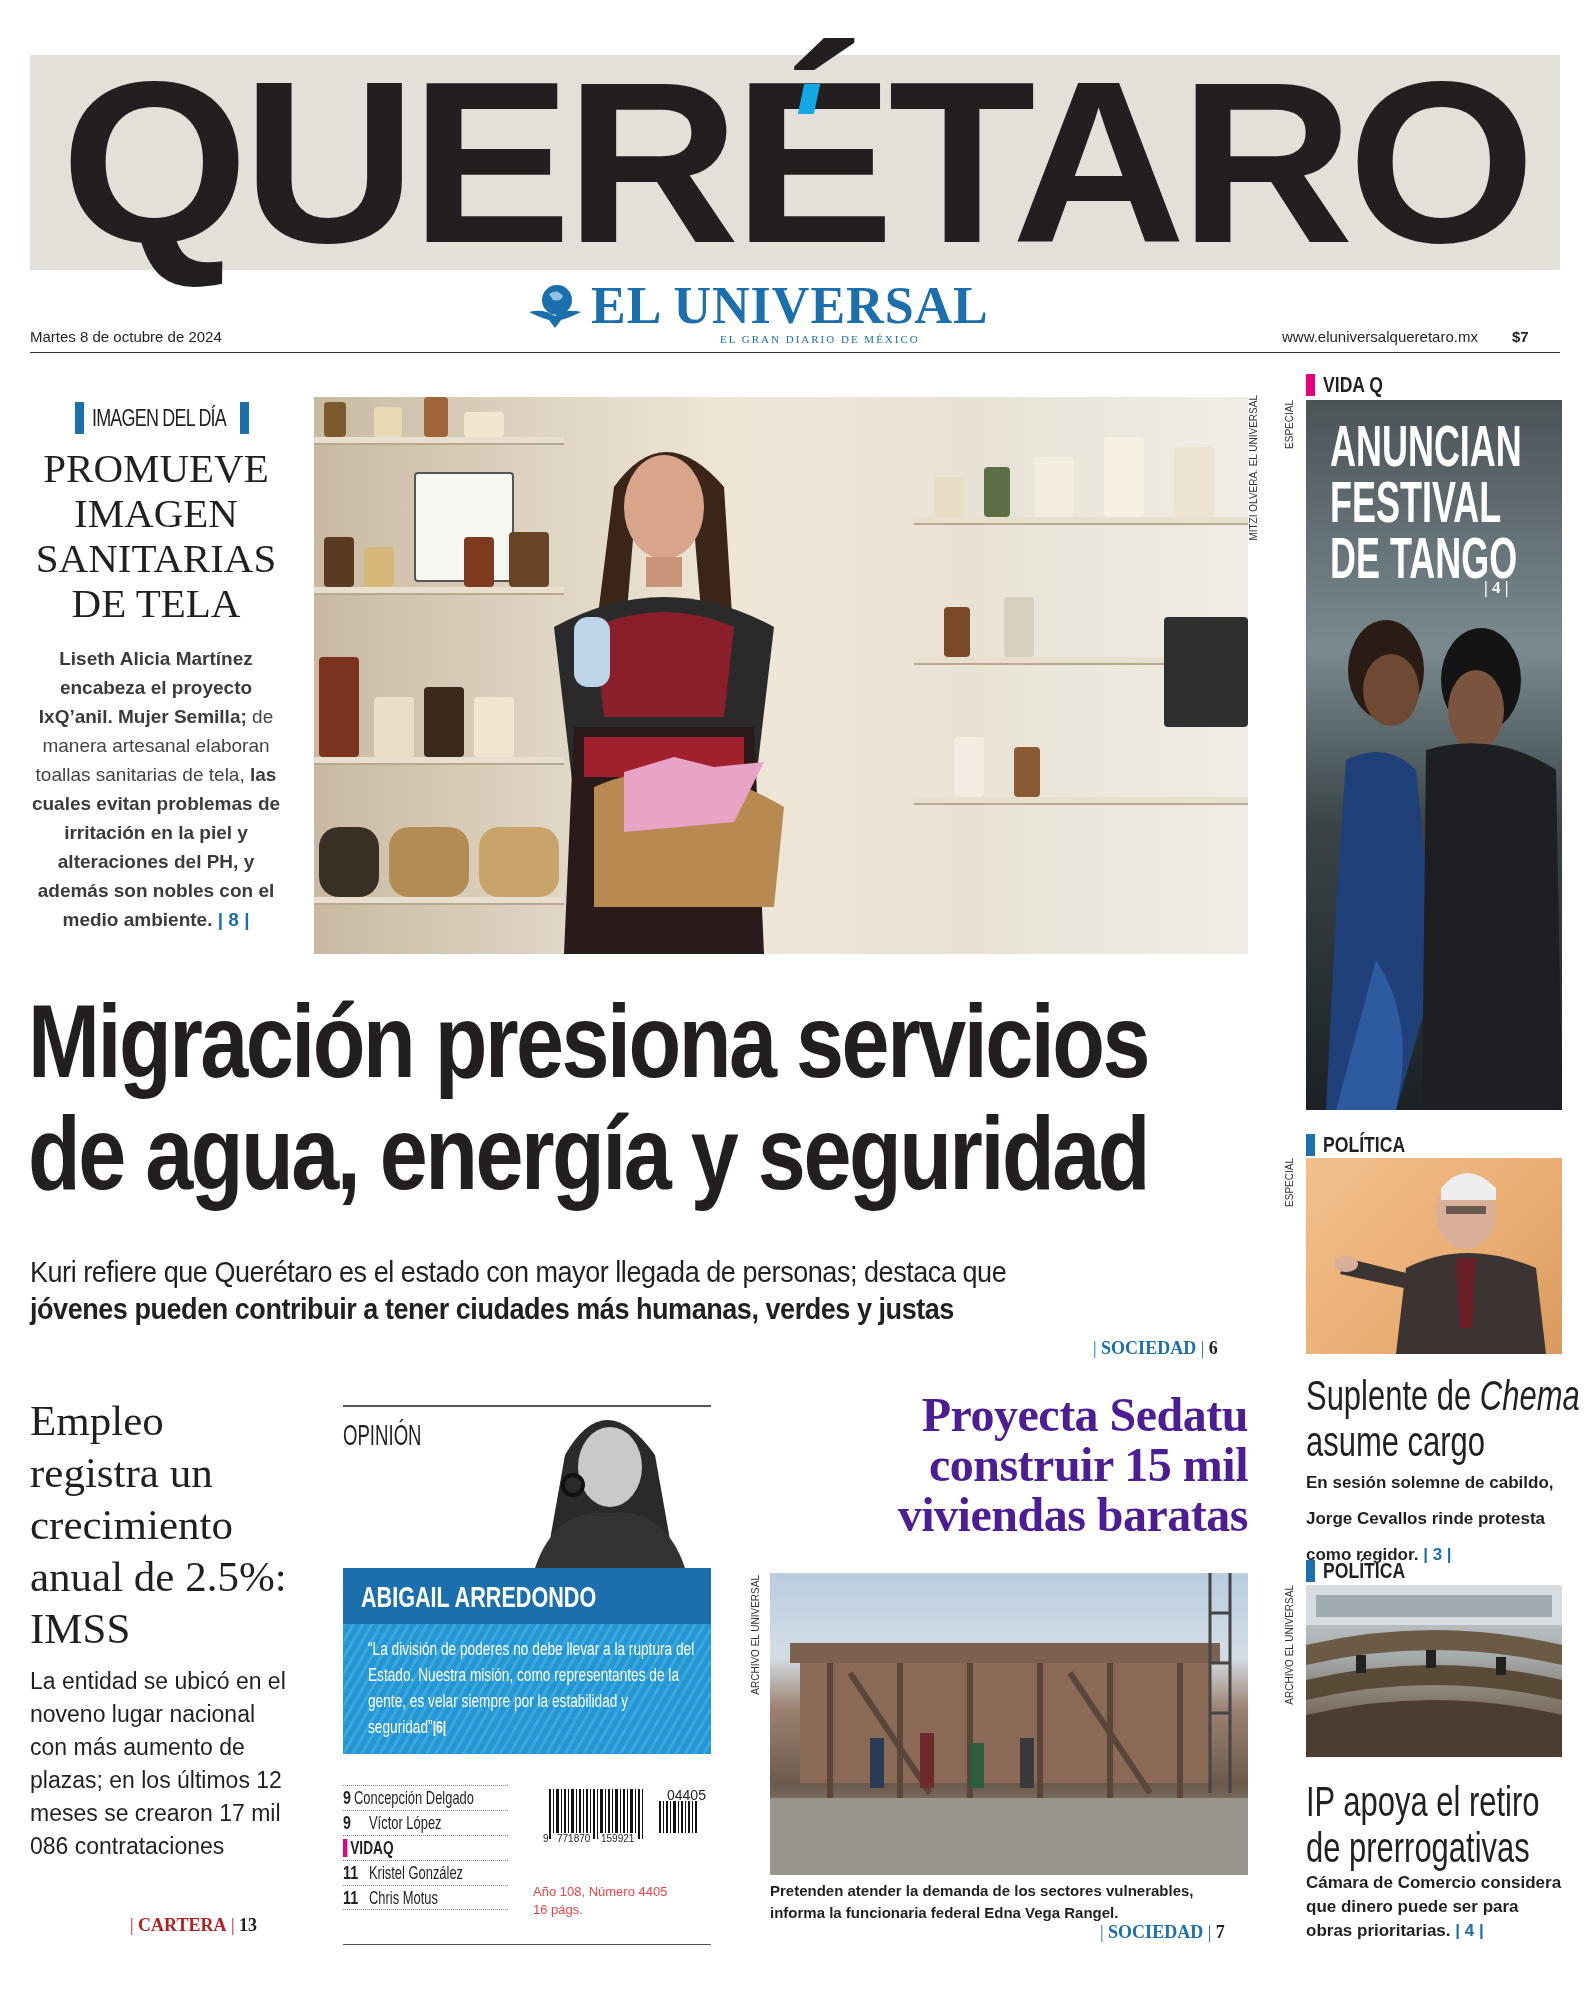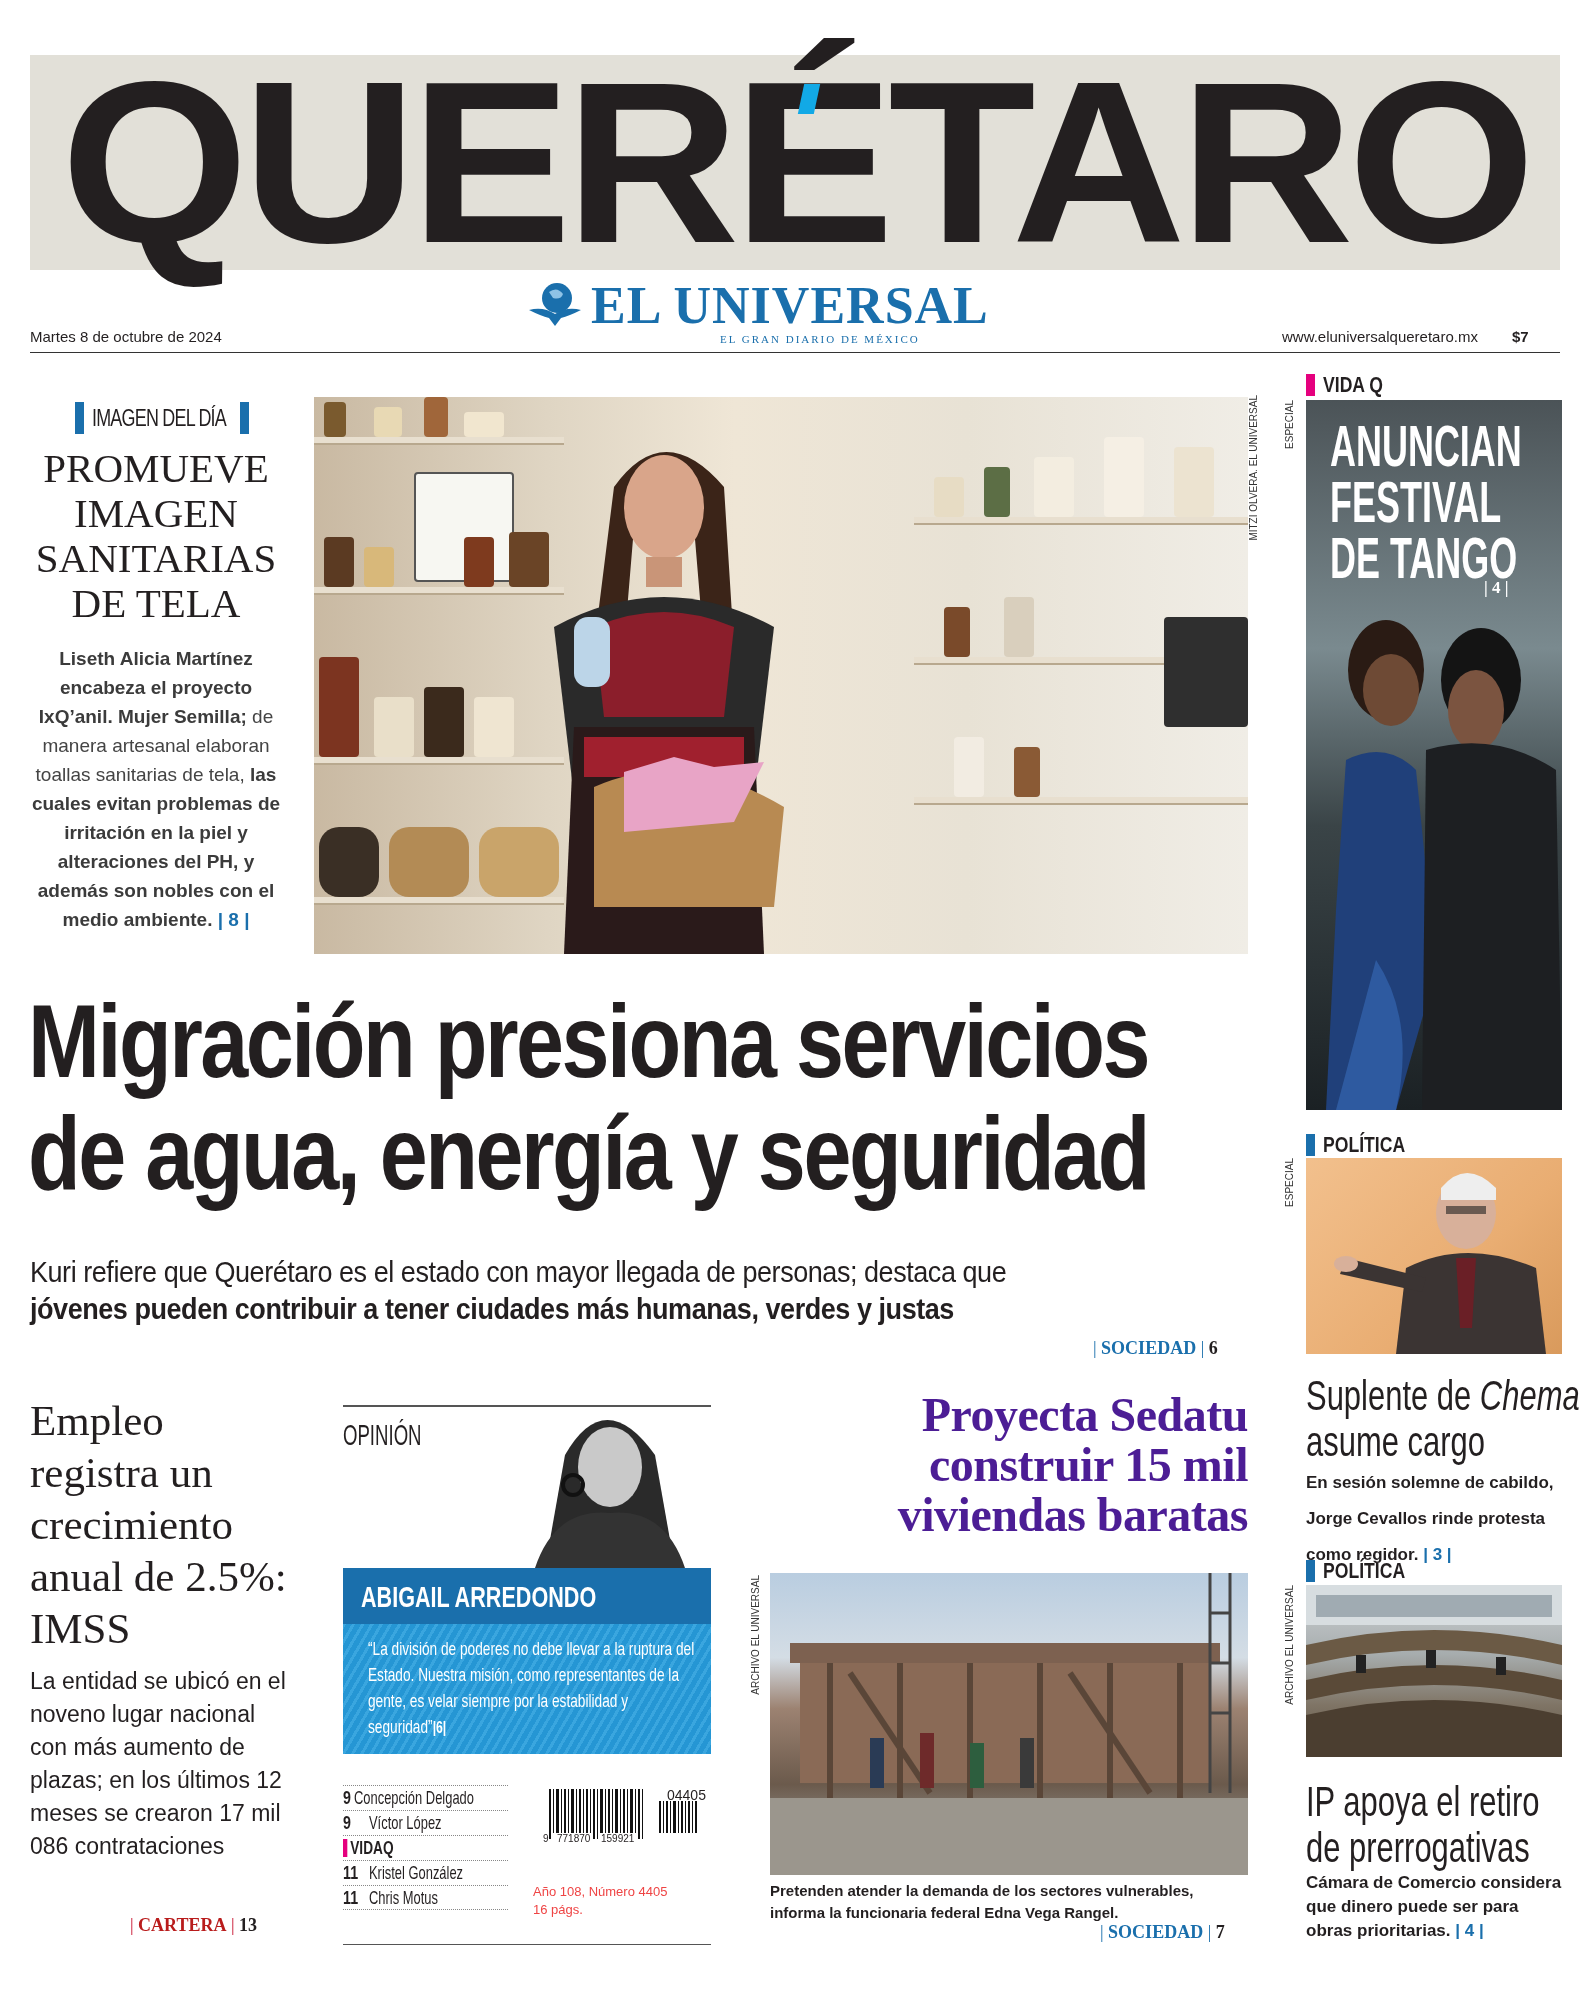--- a/index.html
+++ b/index.html
@@ -9,21 +9,21 @@
 
   
   #masthead { left: 30px; top: 55px; width: 1530px; height: 215px; background: #e2e0d8; }
   #masthead-title { position: absolute; left: 0; right: 0; top: 0; bottom: 0; display: flex; align-items: center; justify-content: center;
     font-family: "Liberation Sans", sans-serif; font-weight: 900; font-size: 230px; letter-spacing: -6px; color: #231f20;
     transform: scaleX(1.05); line-height: 1; }
   #accent-mark { position: absolute; left: 771px; top: 28px; width: 16px; height: 30px; background: #12a9e6; transform: skewX(-12deg); }
 
   
   #date { left: 30px; top: 328px; font-size: 15px; color: #231f20; }
-  #brand { left: 527px; top: 280px; display: flex; align-items: flex-start; gap: 8px; }
+  #brand { left: 527px; top: 280px; display: flex; align-items: flex-end; gap: 8px; }
   #brand-logo { width: 56px; height: 50px; }
   #brand-name { font-family: "Liberation Serif", serif; font-weight: bold; font-size: 52px; color: #1a6fac; letter-spacing: 1px; line-height: 1; }
   #brand-tag { left: 720px; top: 333px; font-family: "Liberation Serif", serif; font-size: 11px; letter-spacing: 2px; color: #1a6fac; }
   #site-url { left: 1282px; top: 328px; font-size: 15px; }
   #price { left: 1512px; top: 328px; font-size: 15px; font-weight: bold; }
   #top-rule { left: 30px; top: 352px; width: 1530px; height: 1px; background: #333; }
 
   
   #img-label { left: 75px; top: 402px; display: flex; align-items: center; gap: 8px; }
   .blue-bar { width: 9px; height: 32px; background: #1a6fac; display: inline-block; }

